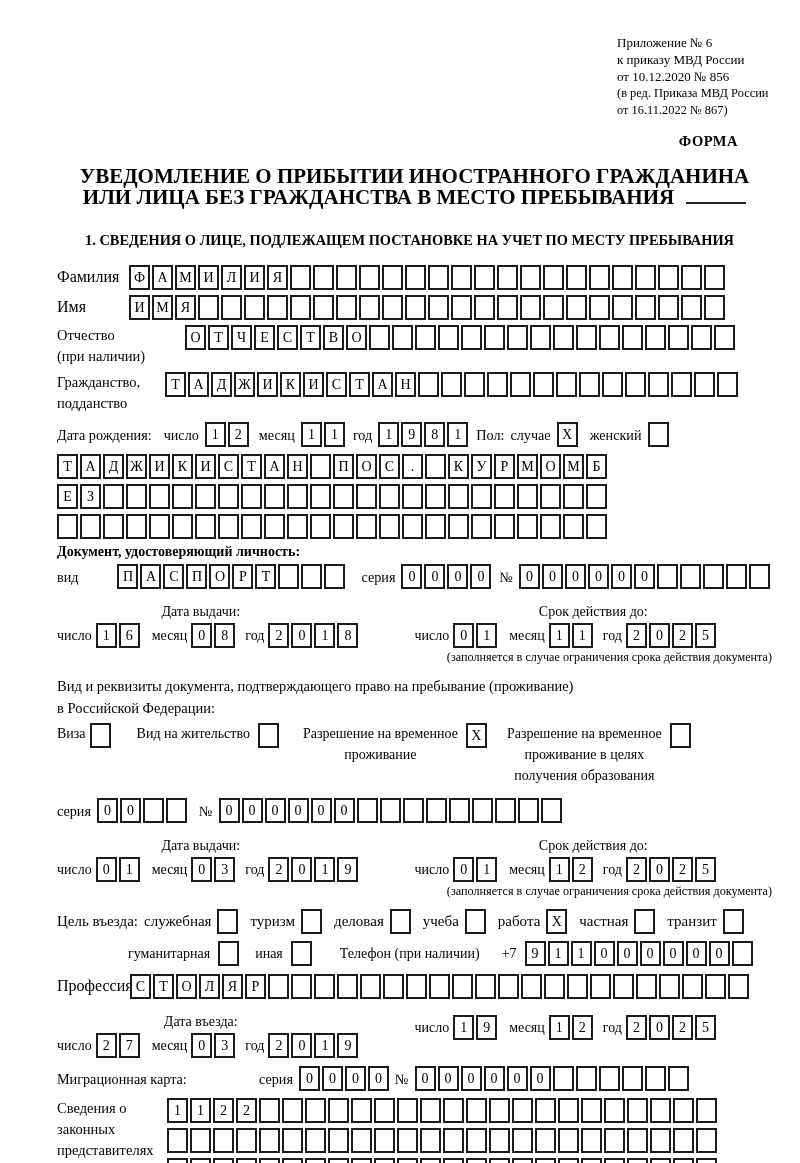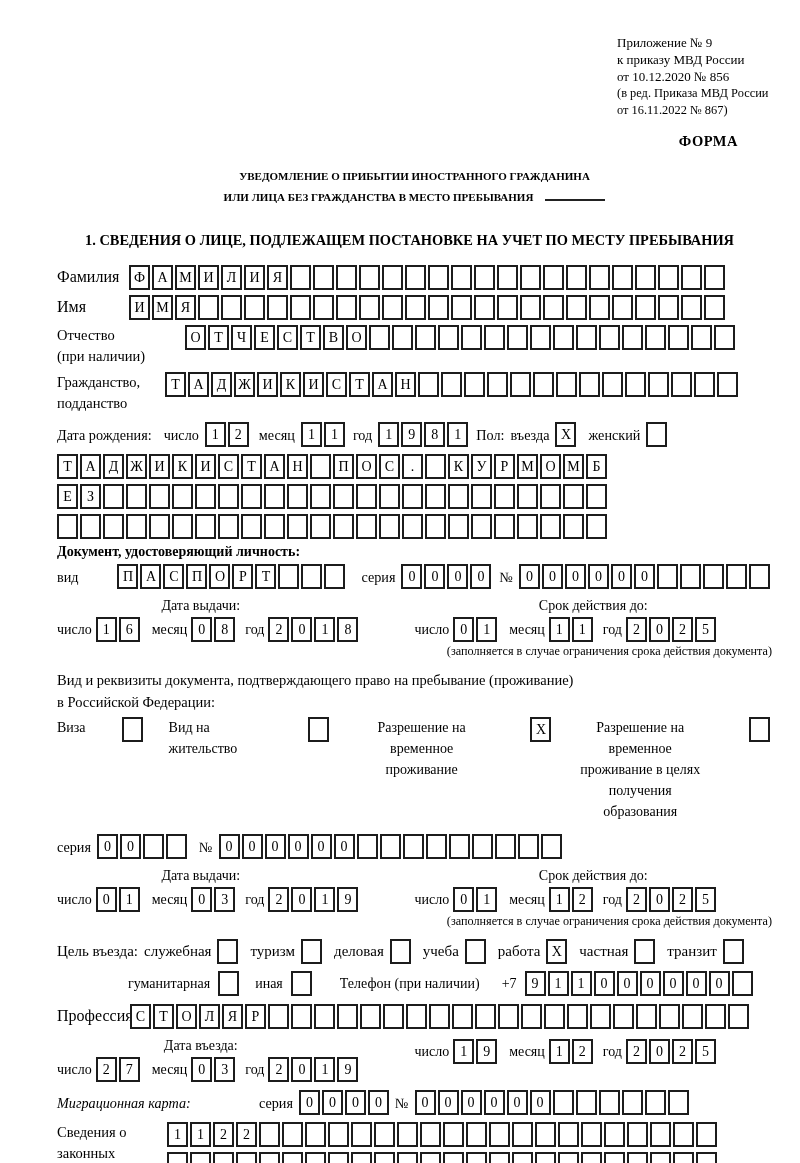--- a/index.html
+++ b/index.html
@@ -5,49 +5,49 @@
   html,body{margin:0;padding:0;background:#fff;}
   body{width:800px;height:1163px;overflow:hidden;color:#000;
        font-family:"Liberation Serif",serif;font-size:14px;}
   .page{box-sizing:border-box;width:800px;height:1163px;padding:34px 28px 0 57px;}
 
   
   .hdr{margin-left:560px;font-size:13px;line-height:17px;}
   .hdr .small{font-size:12.4px;}
   .forma{text-align:right;margin:14px 34px 0 0;font-weight:bold;font-size:14.5px;letter-spacing:.5px;}
 
-  .title{margin-top:16px;text-align:center;font-weight:bold;font-size:11px;line-height:21px;}
+  .title{margin-top:16px;text-align:center;font-weight:bold;font-size:21px;line-height:21px;}
   .blankline{display:inline-block;width:60px;border-bottom:2px solid #222;margin-left:12px;vertical-align:baseline;}
 
   .sec-heading{margin-top:24px;margin-left:-10px;text-align:center;font-weight:bold;font-size:14.4px;}
 
   
   .row{display:flex;align-items:flex-start;margin-top:5px;}
   .lbl{flex-shrink:0;line-height:24px;font-size:16px;}
   .lbl2 div{line-height:21px;font-size:14.5px;}
   .boxes{display:flex;flex-wrap:nowrap;}
   .cell{display:inline-flex;align-items:center;justify-content:center;
         width:21px;height:25px;box-sizing:border-box;border:2px solid #1c1c1c;
         margin-right:2px;font-size:14px;background:#fff;}
   .stack .boxes{margin-bottom:5px;}
 
   
-  .dates{display:flex;margin-top:8px;}
+  .dates{display:flex;margin-top:14px;}
   .dcol{width:358px;}
   .dcol .dtitle{text-align:center;font-size:14px;line-height:18px;}
   .dcol.left .dtitle{margin-right:70px;}
   .dfields{display:flex;align-items:center;margin-top:2px;}
   .dfields .flab{margin-right:4px;font-size:14px;}
   .note{font-size:12.2px;text-align:right;margin-top:2px;}
 
   .intro{margin-top:10px;font-size:14.5px;line-height:22px;}
 
   
   .permits{display:flex;align-items:flex-start;margin-top:4px;}
-  .permits .p-item{display:flex;align-items:flex-start;gap:32px;}
+  .permits .p-item{display:flex;align-items:flex-start;}
   .permits .p-lbl{font-size:14px;line-height:21px;}
   .permits .center{text-align:center;}
   .permits .boxes{margin-left:8px;}
 
   .purpose{display:flex;align-items:center;margin-top:10px;flex-wrap:nowrap;}
   .purpose .p{margin-right:6px;font-size:15px;white-space:nowrap;}
   .purpose .boxes{margin-right:10px;}
 
   .phone-row{display:flex;align-items:center;margin-top:7px;margin-left:71px;}
   .phone-row .p{margin-right:8px;font-size:14px;white-space:nowrap;}
@@ -58,21 +58,21 @@
   .w72{width:72px;} .w73{width:73px;} .w128{width:128px;} .w108{width:108px;}
   .w148{width:148px;} .w110{width:110px;} .w56{width:56px;}
   .inline-lbl{margin:0 6px 0 0;line-height:24px;font-size:14.2px;white-space:nowrap;}
 </style>
 </head>
 <body>
 
 <div class="page">
 
   <div class="hdr">
-    <div>Приложение № 9</div>
+    <div>Приложение № 6</div>
     <div>к приказу МВД России</div>
     <div>от 10.12.2020 № 856</div>
     <div class="small">(в ред. Приказа МВД России</div>
     <div class="small">от 16.11.2022 № 867)</div>
   </div>
 
   <div class="forma">ФОРМА</div>
 
   <div class="title">
     <div>УВЕДОМЛЕНИЕ О ПРИБЫТИИ ИНОСТРАННОГО ГРАЖДАНИНА</div>
@@ -225,21 +225,21 @@
         <span class="cell">1</span>
       </div>
     <span class="inline-lbl" style="margin-left:6px;">год</span>
     <div class="boxes">
         <span class="cell">1</span>
         <span class="cell">9</span>
         <span class="cell">8</span>
         <span class="cell">1</span>
       </div>
     <span class="inline-lbl" style="margin-left:6px;">Пол:</span>
-    <span class="inline-lbl">въезда</span>
+    <span class="inline-lbl">случае</span>
     <div class="boxes">
         <span class="cell">X</span>
       </div>
     <span class="inline-lbl" style="margin-left:10px;">женский</span>
     <div class="boxes">
         <span class="cell"></span>
       </div>
   </div>
 
   <div class="row" style="margin-top:7px;">
@@ -657,21 +657,21 @@
             <span class="cell">2</span>
             <span class="cell">0</span>
             <span class="cell">2</span>
             <span class="cell">5</span>
           </div>
       </div>
     </div>
   </div>
 
   <div class="mig">
-    <span class="inline-lbl" style="width:150px;font-style:italic;">Миграционная карта:</span>
+    <span class="inline-lbl" style="width:150px;">Миграционная карта:</span>
     <span class="inline-lbl" style="margin-left:46px;">серия</span>
     <div class="boxes">
         <span class="cell">0</span>
         <span class="cell">0</span>
         <span class="cell">0</span>
         <span class="cell">0</span>
       </div>
     <span class="inline-lbl" style="margin-left:4px;">№</span>
     <div class="boxes">
         <span class="cell">0</span>

